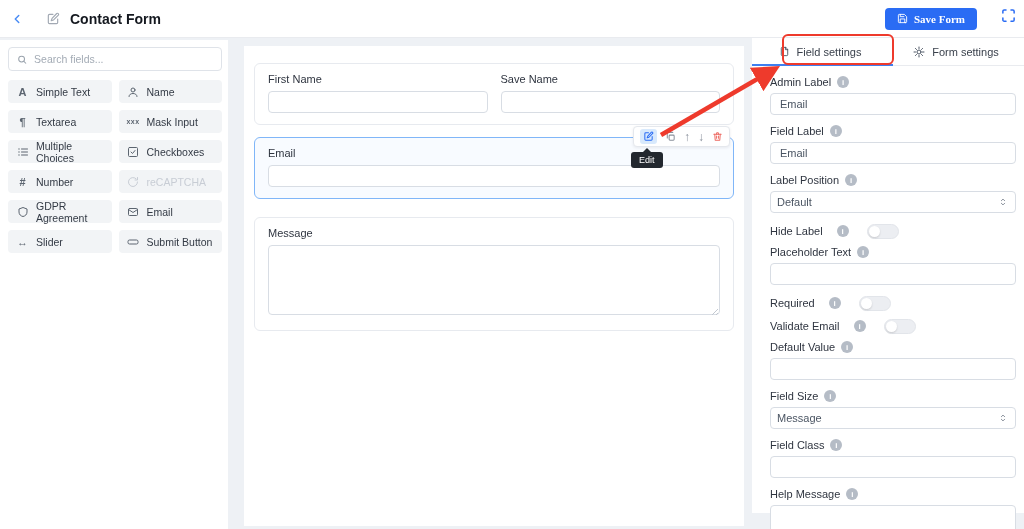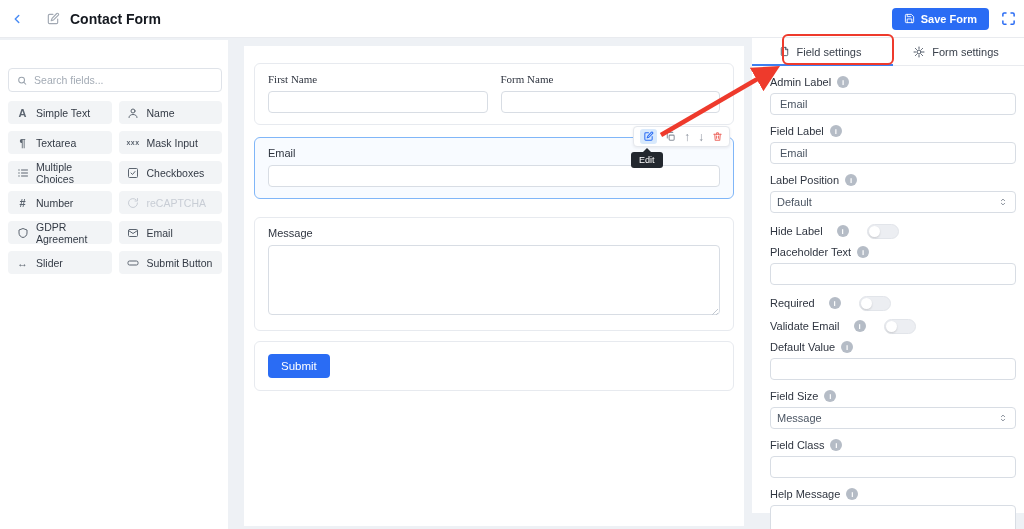--- a/index.html
+++ b/index.html
@@ -12,38 +12,38 @@
 
   
   .header {
     position:absolute; top:0; left:0; width:1024px; height:38px;
     background:#fff; border-bottom:1px solid #e9ebef;
     display:flex; align-items:center; padding:0 8px 0 10px; z-index:5;
   }
   .back-btn { color:#4a8cf5; margin-right:22px; cursor:pointer; display:flex; }
   .hdr-edit { color:#a2a9b3; margin-right:10px; display:flex; }
   .hdr-title { font-size:14px; font-weight:bold; color:#14181f; }
-  .hdr-right { margin-left:auto; display:flex; align-items:center; gap:12px; }
+  .hdr-right { margin-left:auto; display:flex; align-items:flex-start; gap:24px;font-family:Liberation Serif, serif; }
   .save-btn {
     background:#2a6cf4; color:#fff; border:none; border-radius:4px;
     height:22px; padding:0 12px; font-size:11px; font-weight:bold;
     display:flex; align-items:center; gap:6px; cursor:pointer;
     font-family:inherit;
   }
   .fullscreen-btn { color:#2a6cf4; display:flex; cursor:pointer; background:none; border:none; }
 
   
   .sidebar {
     position:absolute; top:40px; left:0; width:228px; bottom:0;
     background:#fff; padding:7px 6px 0 8px;
   }
   .search-box {
     display:flex; align-items:center; gap:7px; height:24px;
     border:1px solid #dfe3e9; border-radius:4px; background:#fff;
-    padding:0 8px; margin-bottom:9px; color:#9aa3ad;margin-top:21px;
+    padding:0 8px; margin-bottom:9px; color:#9aa3ad;
   }
   .search-box input {
     border:none; outline:none; font-size:10.5px; width:100%;
     color:#333a45; font-family:inherit; background:transparent;
   }
   .search-box input::placeholder { color:#a3abb5; }
   .field-grid { display:grid; grid-template-columns:1fr 1fr; gap:7px; }
   .field-btn {
     height:23px; background:#f2f4f6; border:none; border-radius:4px;
     display:flex; align-items:center; gap:7px; padding:0 8px;
@@ -66,21 +66,21 @@
   .fgroup {
     border:1px solid #e7eaef; border-radius:6px; background:#fff;
     padding:9px 13px 11px 13px; margin-bottom:12px; position:relative;
   }
   .fgroup.selected {
     border:1.5px solid #80b6f8; background:#f8fbff; margin-bottom:18px;
   }
   .fgroup.msg { margin-bottom:10px; }
   .fgroup.submit-group { padding:12px 13px; }
   .flabel { font-size:11px; color:#2f3540; margin-bottom:6px; }
-  .fcols { display:flex; gap:13px;font-family:Liberation Serif, serif; }
+  .fcols { display:flex; gap:13px; }
   .fcol { flex:1; }
   .finput {
     width:100%; height:22px; border:1px solid #d8dde4; border-radius:4px;
     background:#fff; font-size:11px; padding:0 8px; font-family:inherit; outline:none;
   }
   .ftextarea {
     width:100%; height:70px; border:1px solid #d8dde4; border-radius:4px;
     background:#fff; resize:none; outline:none; position:relative;
   }
   .ta-wrap { position:relative; }
@@ -321,21 +321,21 @@
 
 <div class="canvas">
 
   <div class="fgroup">
     <div class="fcols">
       <div class="fcol">
         <div class="flabel">First Name</div>
         <input class="finput" style="">
       </div>
       <div class="fcol">
-        <div class="flabel">Form Name</div>
+        <div class="flabel">Save Name</div>
         <input class="finput" style="">
       </div>
     </div>
   </div>
 
   <div class="fgroup selected">
     <div class="ftoolbar">
       <span class="tb-icon edit">
         <svg class="ic" width="11" height="11" viewBox="0 0 24 24" fill="none" stroke="currentColor" stroke-width="2.2" stroke-linecap="round" stroke-linejoin="round">
             <path d="M12 4H6a2 2 0 0 0-2 2v12a2 2 0 0 0 2 2h12a2 2 0 0 0 2-2v-6"></path>
@@ -368,23 +368,20 @@
   </div>
 
   <div class="fgroup msg">
     <div class="flabel">Message</div>
     <div class="ta-wrap">
       <textarea class="ftextarea" style=""></textarea>
       <span class="resize-handle"></span>
     </div>
   </div>
 
-  <div class="fgroup submit-group">
-    <button class="submit-btn">Submit</button>
-  </div>
 
 </div>
 
 <div class="panel">
   <div class="tabbar">
     <button class="tab">
       <span class="tic">
           <svg class="ic" width="11" height="11" viewBox="0 0 24 24" fill="none" stroke="currentColor" stroke-width="2" stroke-linecap="round" stroke-linejoin="round">
             <path d="M14 3H7a2 2 0 0 0-2 2v14a2 2 0 0 0 2 2h10a2 2 0 0 0 2-2V8z"></path>
             <path d="M14 3v5h5"></path>

